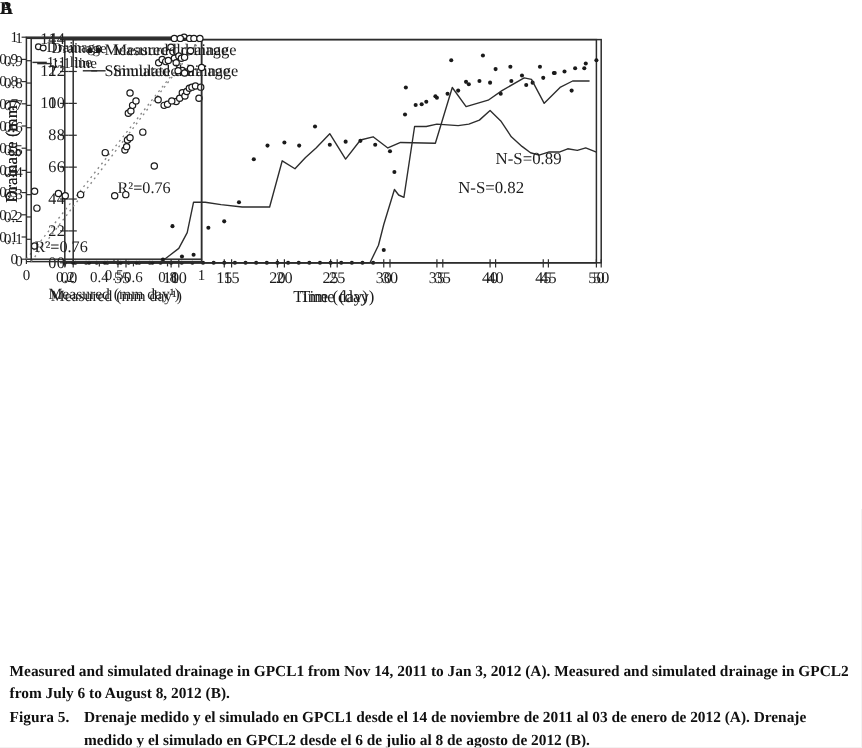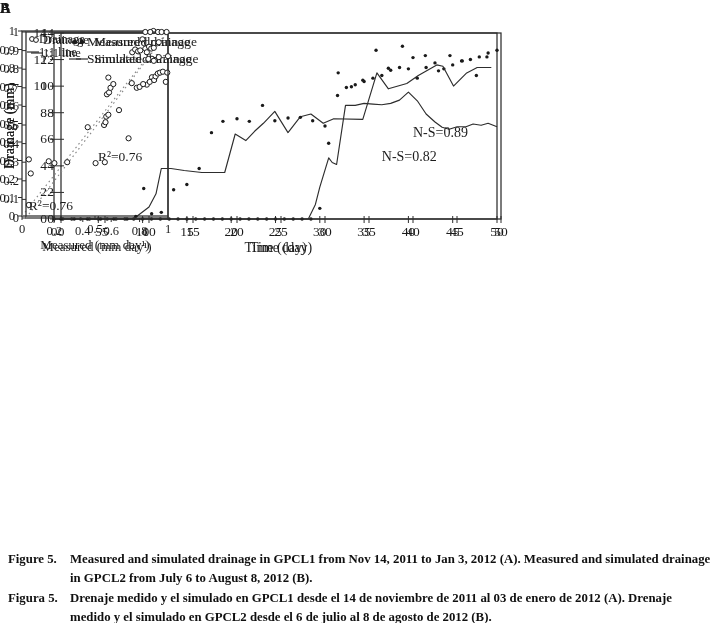--- a/index.html
+++ b/index.html
@@ -346,21 +346,20 @@
       <text x="43" y="44" font-size="12.5">Drainage</text>
       <line x1="31" y1="53" x2="43" y2="53" stroke="#2d2d2d" stroke-width="1.2"></line>
       <text x="43" y="57" font-size="12.5">1:1 line</text>
     </svg>
 
   <div class="panel-label" id="panel-a">A</div>
   <div class="panel-label" id="panel-b">B</div>
 
   <div class="caption">
     <div class="cap-entry">
-      <span class="cap-label">Figure 5.</span>
       <span class="cap-text">Measured and simulated drainage in GPCL1 from Nov 14, 2011 to Jan 3, 2012 (A). Measured and simulated drainage in GPCL2 from July 6 to August 8, 2012 (B).</span>
     </div>
     <div class="cap-entry">
       <span class="cap-label">Figura 5.</span>
       <span class="cap-text">Drenaje medido y el simulado en GPCL1 desde el 14 de noviembre de 2011 al 03 de enero de 2012 (A). Drenaje medido y el simulado en GPCL2 desde el 6 de julio al 8 de agosto de 2012 (B).</span>
     </div>
   </div>
 
 </div>
 

